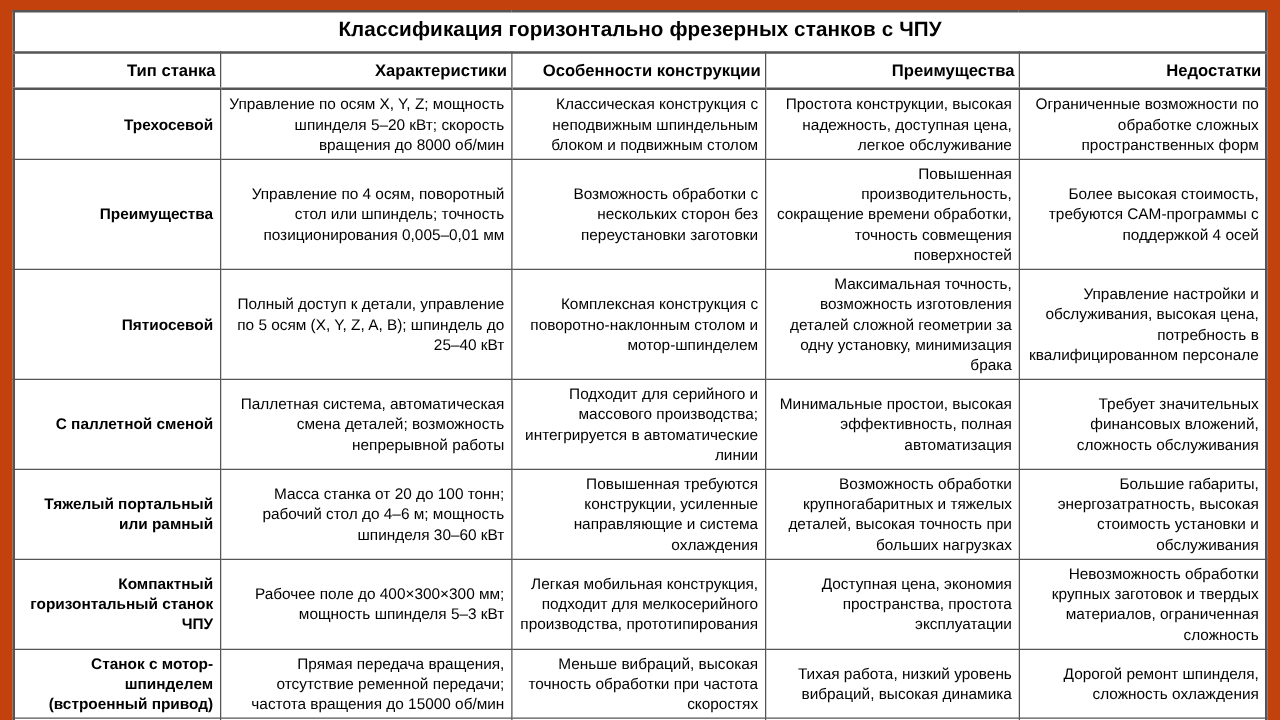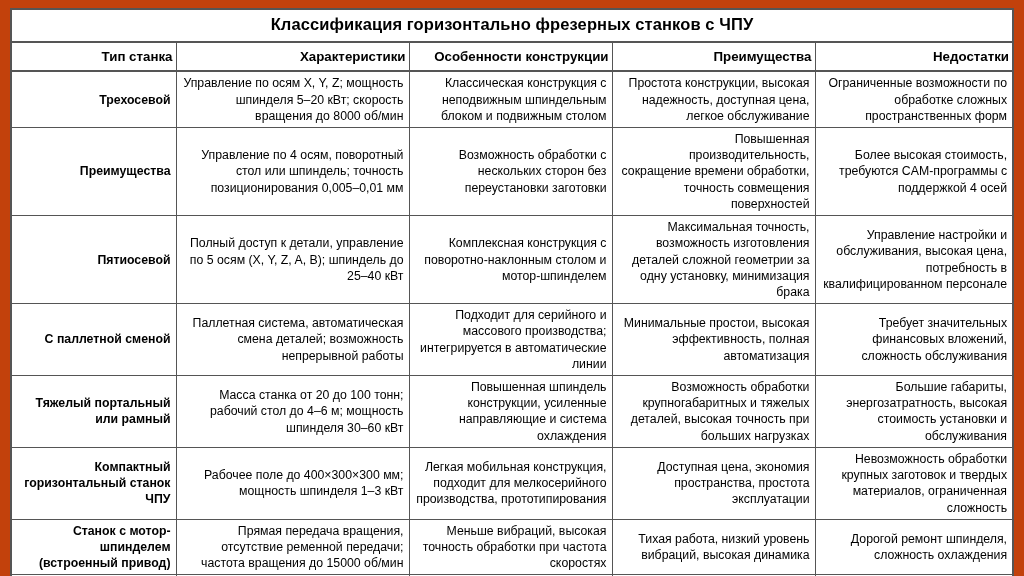--- a/index.html
+++ b/index.html
@@ -118,27 +118,27 @@
       <tr>
         <td class="col-type">С паллетной сменой</td>
         <td>Паллетная система, автоматическая смена деталей; возможность непрерывной работы</td>
         <td>Подходит для серийного и массового производства; интегрируется в автоматические линии</td>
         <td>Минимальные простои, высокая эффективность, полная автоматизация</td>
         <td>Требует значительных финансовых вложений, сложность обслуживания</td>
       </tr>
       <tr>
         <td class="col-type">Тяжелый портальный или рамный</td>
         <td>Масса станка от 20 до 100 тонн; рабочий стол до 4–6 м; мощность шпинделя 30–60 кВт</td>
-        <td>Повышенная шпиндель конструкции, усиленные направляющие и система охлаждения</td>
+        <td>Повышенная требуются конструкции, усиленные направляющие и система охлаждения</td>
         <td>Возможность обработки крупногабаритных и тяжелых деталей, высокая точность при больших нагрузках</td>
         <td>Большие габариты, энергозатратность, высокая стоимость установки и обслуживания</td>
       </tr>
       <tr>
         <td class="col-type">Компактный горизонтальный станок ЧПУ</td>
-        <td>Рабочее поле до 400×300×300 мм; мощность шпинделя 1–3 кВт</td>
+        <td>Рабочее поле до 400×300×300 мм; мощность шпинделя 5–3 кВт</td>
         <td>Легкая мобильная конструкция, подходит для мелкосерийного производства, прототипирования</td>
         <td>Доступная цена, экономия пространства, простота эксплуатации</td>
         <td>Невозможность обработки крупных заготовок и твердых материалов, ограниченная сложность</td>
       </tr>
       <tr>
         <td class="col-type">Станок с мотор-шпинделем (встроенный привод)</td>
         <td>Прямая передача вращения, отсутствие ременной передачи; частота вращения до 15000 об/мин</td>
         <td>Меньше вибраций, высокая точность обработки при частота скоростях</td>
         <td>Тихая работа, низкий уровень вибраций, высокая динамика</td>
         <td>Дорогой ремонт шпинделя, сложность охлаждения</td>

